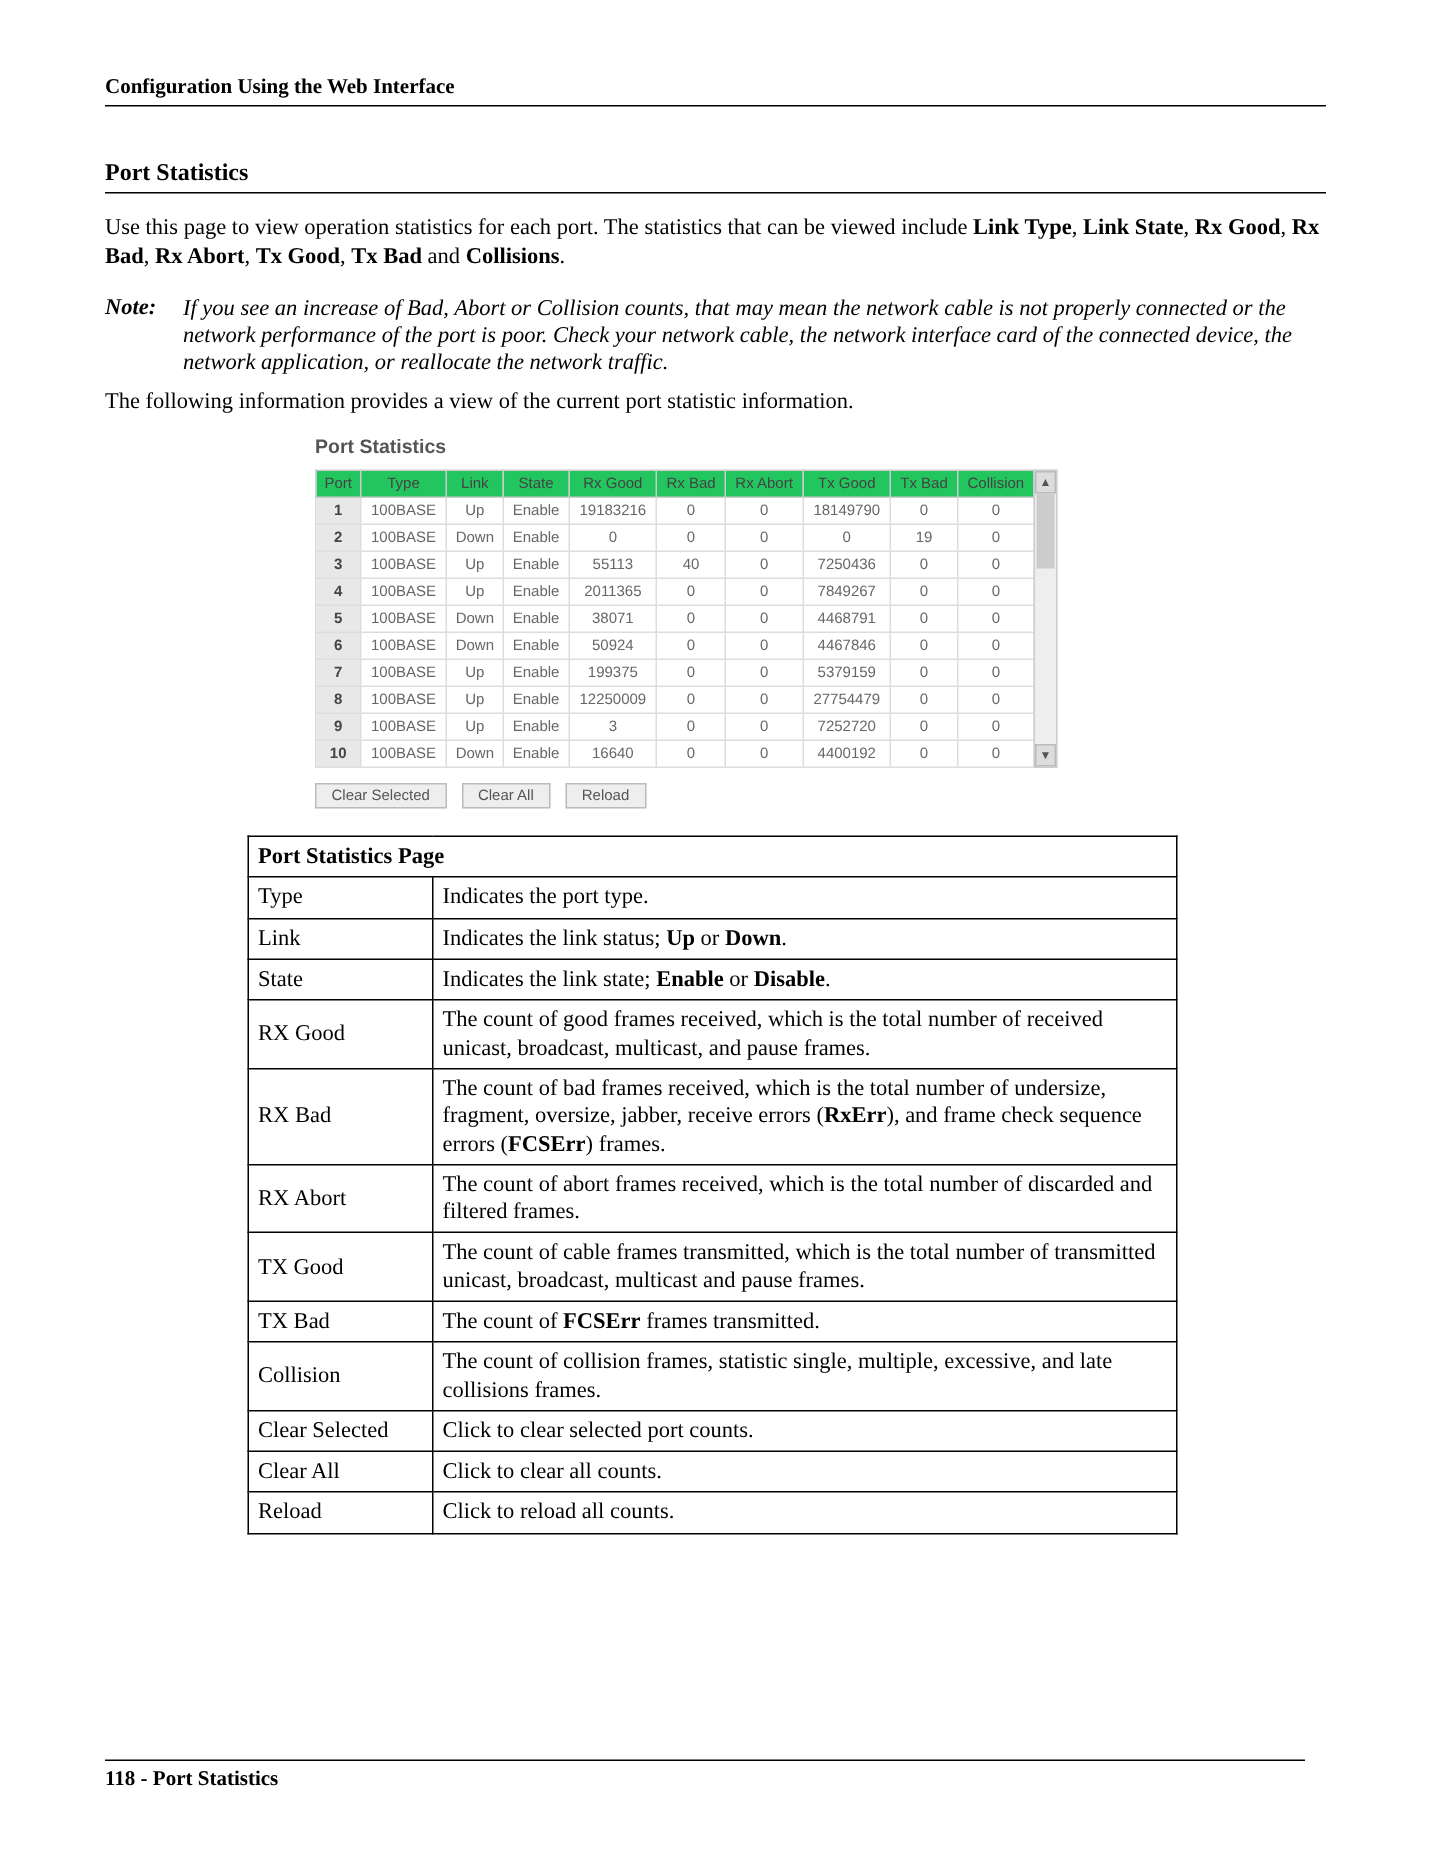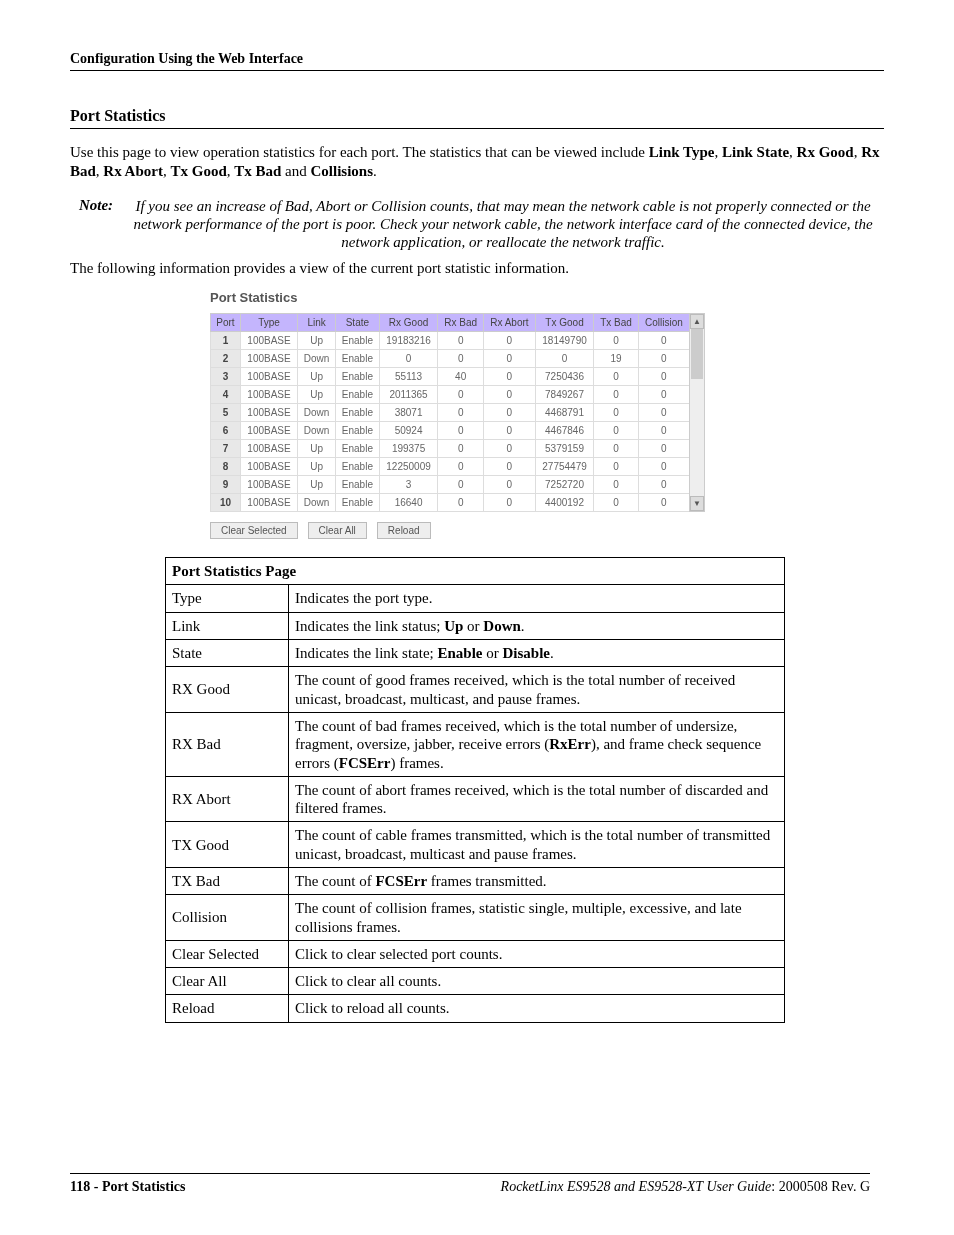--- a/index.html
+++ b/index.html
@@ -32,21 +32,20 @@
   .para {
     font-size: 15px;
     line-height: 1.25;
     margin-bottom: 6px;
   }
   .bold { font-weight: bold; }
   .note-row {
     display: flex;
     margin-bottom: 8px;
     margin-top: 16px;
-    text-align: center;
   }
   .note-label {
     font-weight: bold;
     font-style: italic;
     width: 52px;
     flex-shrink: 0;
   }
   .note-body {
     font-style: italic;
     line-height: 1.22;
@@ -66,21 +65,21 @@
     width: 495px;
   }
   .ss-table {
     font-family: Arial, sans-serif;
     font-size: 10px;
     border-collapse: collapse;
     color: #555;
     width: 480px;
   }
   .ss-table th {
-    background: #c4b5fd;
+    background: #22c55e;
     border: 1px solid #ccc;
     padding: 3px 4px;
     font-weight: normal;
     color: #444;
   }
   .ss-table td {
     border: 1px solid #ddd;
     padding: 3px 4px;
     text-align: center;
     color: #666;
@@ -391,16 +390,13 @@
       </tr>
       <tr>
         <td class="desc-label">Reload</td>
         <td>Click to reload all counts.</td>
       </tr>
     </tbody>
 </table>
 
 <div class="footer">
   <div class="footer-left">118 - Port Statistics</div>
-  <div class="footer-right">
-    <span>RocketLinx ES9528 and ES9528-XT User Guide</span><span class="norm">: 2000508 Rev. G</span>
-  </div>
 </div>
 
 </body></html>

